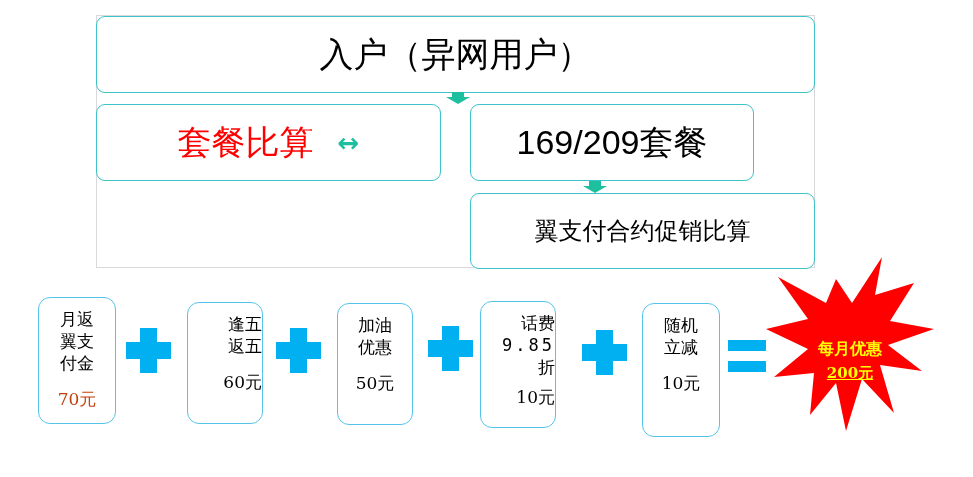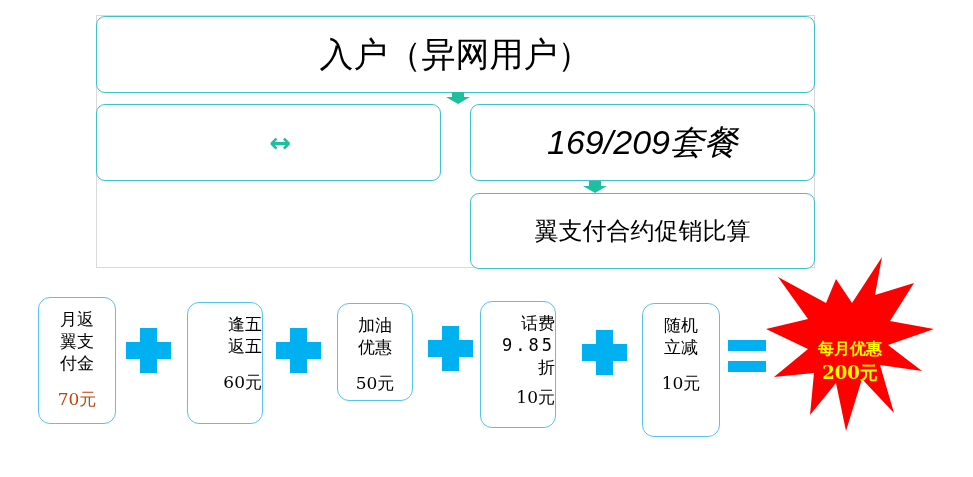--- a/index.html
+++ b/index.html
@@ -7,22 +7,22 @@
          font-family:"DejaVu Sans","Liberation Sans",sans-serif; }
   .frame { position:absolute; left:96px; top:15px; width:719px; height:253px;
            border:1px solid #d9d9d9; box-sizing:border-box; }
   .box { position:absolute; box-sizing:border-box; border:1.5px solid #3cc4c9;
          border-radius:9px; background:#ffffff; display:flex; align-items:center;
          justify-content:center; color:#000; }
   .box-top { left:96px; top:16px; width:719px; height:77px; font-size:34px; }
   .box-left { left:96px; top:104px; width:345px; height:77px; font-size:34px; }
   .box-left .t { color:#ff0000; }
   .box-left .arr { color:#1dbf9f; font-size:26px; margin-left:24px; font-weight:bold; }
-  .box-right { left:470px; top:104px; width:345px; height:77px; font-size:34px;
-               font-family:"Liberation Sans",sans-serif;font-style:italic; }
+  .box-right { left:470px; top:104px; width:284px; height:77px; font-size:34px;
+               font-family:"Liberation Sans",sans-serif; }
   .box-bottom { left:470px; top:193px; width:345px; height:76px; font-size:24px; }
   .down-arrow { position:absolute; width:0; height:0; }
   .down-arrow .stem { position:absolute; background:#1dbf9f; }
   .down-arrow .head { position:absolute; width:0; height:0;
            border-left:12px solid transparent; border-right:12px solid transparent;
            border-top:7px solid #1dbf9f; }
   .card { position:absolute; box-sizing:border-box; border:1.5px solid #56c4ea;
           border-radius:12px; background:#fff; text-align:center;
           font-family:"DejaVu Serif","Liberation Serif",serif; font-weight:normal;
           font-size:17px; line-height:22px; color:#000; padding-top:10px; }
@@ -36,37 +36,38 @@
   .plus::after { left:0; top:14px; width:45px; height:17px; }
   .equals { position:absolute; width:38px; height:32px; }
   .equals::before, .equals::after { content:""; position:absolute; left:0; width:38px;
            height:11px; background:#00b0f0; }
   .equals::before { top:0; } .equals::after { top:21px; }
   .star { position:absolute; left:764px; top:253px; width:172px; height:182px; }
   .star-text { position:absolute; left:764px; top:270px; width:172px; height:182px;
                display:flex; flex-direction:column; align-items:center; justify-content:center;
                color:#ffff00; font-family:"DejaVu Serif","Liberation Serif",serif;
                font-weight:bold; font-size:16px; line-height:22px; }
-  .star-text .l2 { margin-top:2px; font-size:18px; }
+  .star-text .l2 { margin-top:2px; font-size:15px;text-decoration:underline; }
 </style>
 </head>
 <body>
 
 <div class="frame"></div>
 
 <div class="box box-top">
   <span>入户（异网用户）</span>
 </div>
 
 <div class="down-arrow" style="left:446px; top:92px;">
   <div class="stem" style="left:6px; top:0; width:12px; height:5px;"></div>
   <div class="head" style="left:0; top:5px;"></div>
 </div>
 
 <div class="box box-left">
+  <span class="t">套餐比算</span>
   <span class="arr">↔</span>
 </div>
 
 <div class="box box-right">
   <span>169/209套餐</span>
 </div>
 
 <div class="down-arrow" style="left:583px; top:181px;">
   <div class="stem" style="left:6px; top:0; width:12px; height:5px;"></div>
   <div class="head" style="left:0; top:5px;"></div>
@@ -86,21 +87,21 @@
 <div class="plus" style="left:126px; top:328px;"></div>
 
 <div class="card" style="left:187px; top:302px; width:76px; height:122px;text-align:right;">
   <span class="line">逢五</span>
   <span class="line">返五</span>
   <span class="amt">60元</span>
 </div>
 
 <div class="plus" style="left:276px; top:328px;"></div>
 
-<div class="card" style="left:337px; top:303px; width:76px; height:98px;">
+<div class="card" style="left:337px; top:303px; width:76px; height:122px;">
   <span class="line">加油</span>
   <span class="line">优惠</span>
   <span class="amt">50元</span>
 </div>
 
 <div class="plus" style="left:428px; top:326px;"></div>
 
 <div class="card" style="left:480px; top:301px; width:76px; height:127px;text-align:right;">
   <span class="line">话费</span>
   <span class="line dot">9.85</span>

